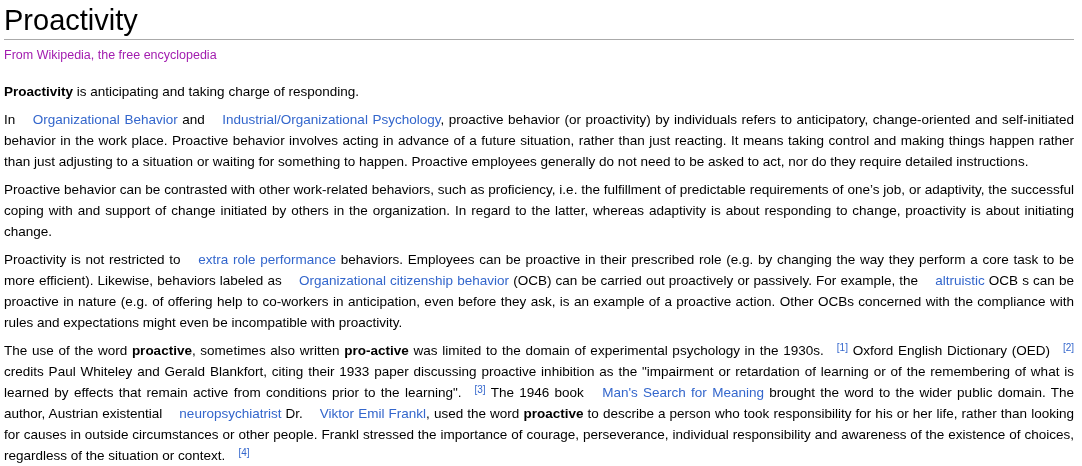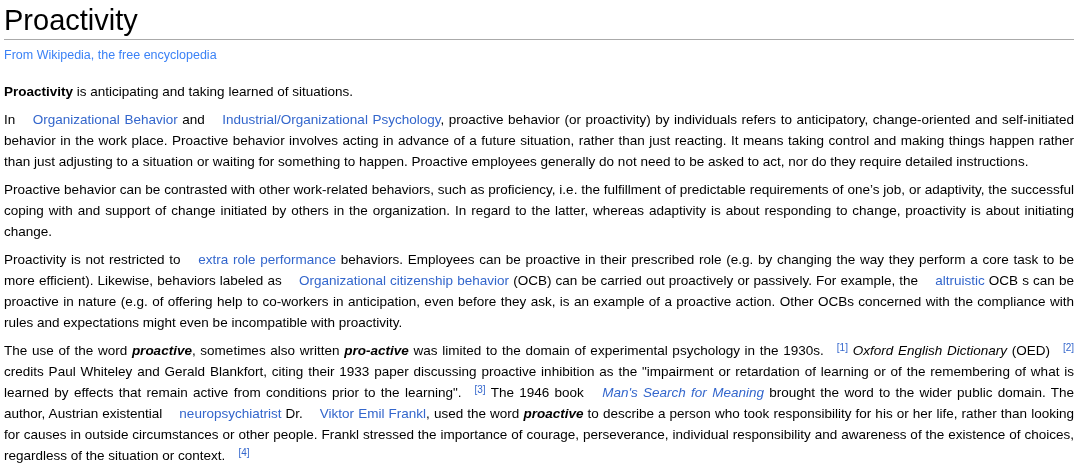--- a/index.html
+++ b/index.html
@@ -16,34 +16,34 @@
     font-weight: 400;
     line-height: 1.05;
     margin: 0;
     padding: 1px 0 4px 0;
     border-bottom: 1px solid #aaaaaa;
     letter-spacing: 0;
   }
   .subtitle {
     font-size: 12.5px;
     margin-top: 8px;
-    color: #3b82f6;
+    color: #a21caf;
   }
 
   .content {
     margin-top: 19px;
     font-size: 13.5px;
     line-height: 21px;
     text-align: justify;
   }
   .content p { margin: 0 0 7px 0; }
   .content p:last-child { margin-bottom: 0; }
 
   .b { font-weight: bold; }
-  .i { font-style: italic; }
+  .i { }
 
   a.wlink {
     color: var(--link-color, #3366cc);
     text-decoration: none;
     cursor: pointer;
     margin-left: 13px;
   }
   sup.ref {
     font-size: 10px;
     line-height: 0;
@@ -53,20 +53,20 @@
   }
 </style>
 </head>
 <body>
 
 <div class="page">
   <h1 class="title">Proactivity</h1>
   <div class="subtitle">From Wikipedia, the free encyclopedia</div>
 
   <div class="content">
-    <p><span class="b">Proactivity</span><span> is anticipating and taking learned of situations.</span></p>
+    <p><span class="b">Proactivity</span><span> is anticipating and taking charge of responding.</span></p>
     <p><span>In </span><a href="#" class="wlink">Organizational Behavior</a><span> and </span><a href="#" class="wlink">Industrial/Organizational Psychology</a><span>, proactive behavior (or proactivity) by individuals refers to anticipatory, change-oriented and self-initiated behavior in the work place. Proactive behavior involves acting in advance of a future situation, rather than just reacting. It means taking control and making things happen rather than just adjusting to a situation or waiting for something to happen. Proactive employees generally do not need to be asked to act, nor do they require detailed instructions.</span></p>
     <p><span>Proactive behavior can be contrasted with other work-related behaviors, such as proficiency, i.e. the fulfillment of predictable requirements of one’s job, or adaptivity, the successful coping with and support of change initiated by others in the organization. In regard to the latter, whereas adaptivity is about responding to change, proactivity is about initiating change.</span></p>
     <p><span>Proactivity is not restricted to </span><a href="#" class="wlink">extra role performance</a><span> behaviors. Employees can be proactive in their prescribed role (e.g. by changing the way they perform a core task to be more efficient). Likewise, behaviors labeled as </span><a href="#" class="wlink">Organizational citizenship behavior</a><span> (OCB) can be carried out proactively or passively. For example, the </span><a href="#" class="wlink">altruistic</a><span> OCB s can be proactive in nature (e.g. of offering help to co-workers in anticipation, even before they ask, is an example of a proactive action. Other OCBs concerned with the compliance with rules and expectations might even be incompatible with proactivity.</span></p>
     <p><span>The use of the word </span><span class="b i">proactive</span><span>, sometimes also written </span><span class="b i">pro-active</span><span> was limited to the domain of experimental psychology in the 1930s.</span><sup class="ref"><a href="#" class="wlink">[1]</a></sup><span> </span><span class="i">Oxford English Dictionary</span><span> (OED)</span><sup class="ref"><a href="#" class="wlink">[2]</a></sup><span> credits Paul Whiteley and Gerald Blankfort, citing their 1933 paper discussing proactive inhibition as the "impairment or retardation of learning or of the remembering of what is learned by effects that remain active from conditions prior to the learning".</span><sup class="ref"><a href="#" class="wlink">[3]</a></sup><span> The 1946 book </span><a href="#" class="wlink i">Man's Search for Meaning</a><span> brought the word to the wider public domain. The author, Austrian existential </span><a href="#" class="wlink">neuropsychiatrist</a><span> Dr. </span><a href="#" class="wlink">Viktor Emil Frankl</a><span>, used the word </span><span class="b i">proactive</span><span> to describe a person who took responsibility for his or her life, rather than looking for causes in outside circumstances or other people. Frankl stressed the importance of courage, perseverance, individual responsibility and awareness of the existence of choices, regardless of the situation or context.</span><sup class="ref"><a href="#" class="wlink">[4]</a></sup></p>
 
   </div>
 </div>
 
 </body></html>

